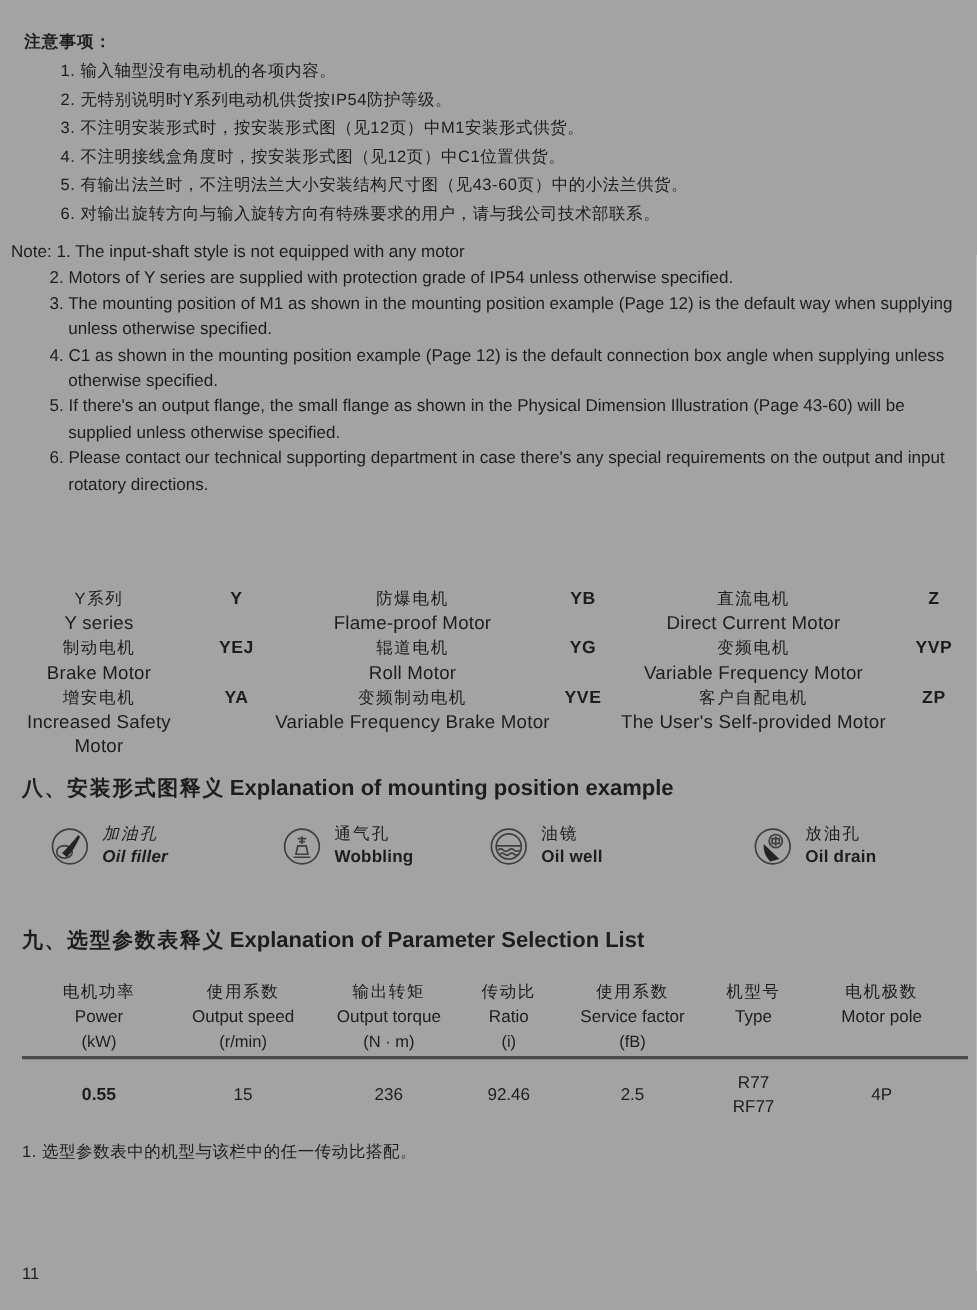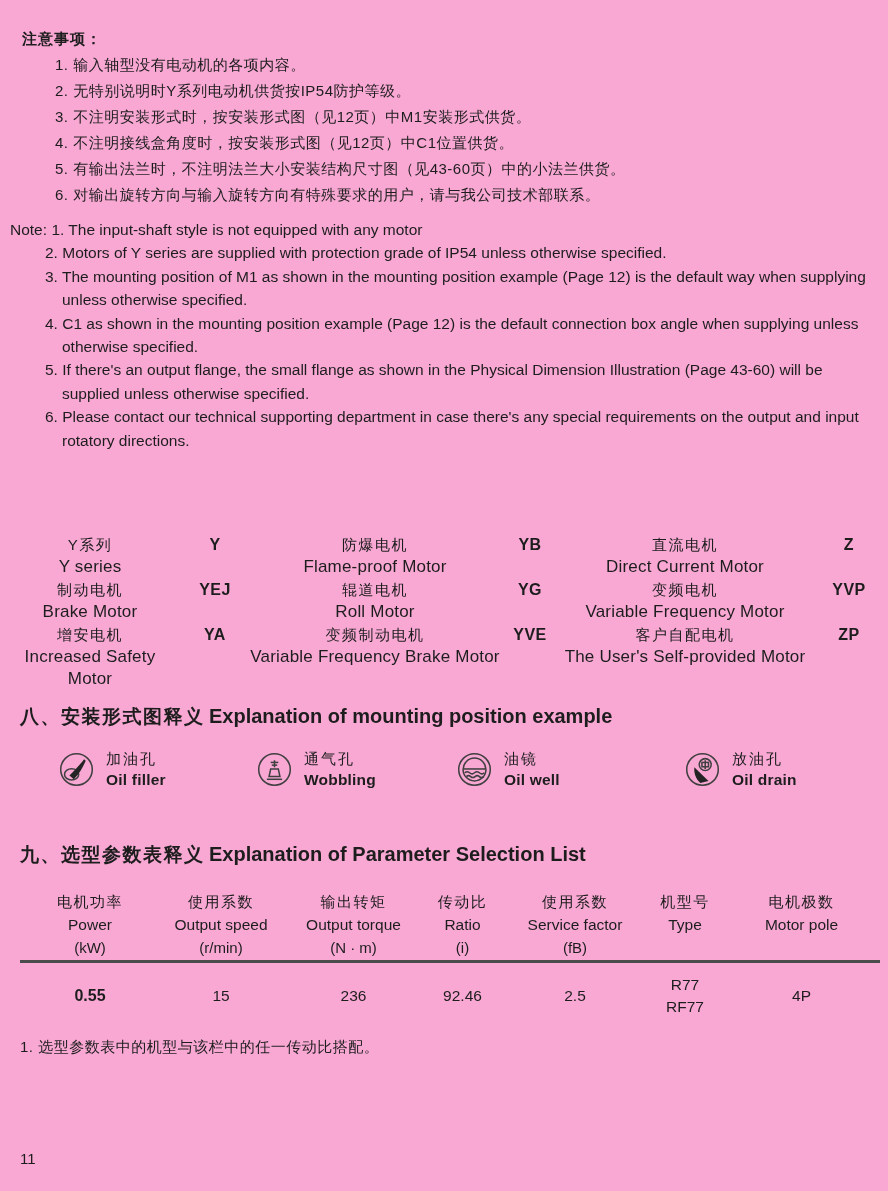--- a/index.html
+++ b/index.html
@@ -1,18 +1,18 @@
 <!DOCTYPE html>
 <html><head>
 <meta charset="utf-8">
 <style>
   html,body { margin:0; padding:0; background:#e8e8e8; }
   .page {
     position:relative; width:888px; height:1191px; margin:0 auto;
-    background:#f9a8d4; color:#1d1d1d;
+    background:#a3a3a3; color:#1d1d1d;
     font-family:"Liberation Sans", sans-serif;
     overflow:hidden;
   }
 
   
   .cn-notes { position:absolute; left:22px; top:26px; font-size:15px; line-height:26px; }
   .cn-notes .title { font-weight:bold; letter-spacing:1px; }
   .cn-notes .item { margin-left:33px; letter-spacing:0.5px; }
 
   
@@ -32,21 +32,21 @@
   .mc-table { position:absolute; left:0; top:534px; width:864px; }
   .mc-row { display:grid; grid-template-columns:180px 70px 250px 60px 250px 78px; margin-bottom:1px; }
   .mc-name { text-align:center; }
   .mc-cn { font-size:15px; line-height:22px; letter-spacing:1.5px; }
   .mc-en { font-size:17px; line-height:22px; letter-spacing:0.2px; }
   .mc-code { text-align:center; font-size:16px; line-height:22px; font-weight:bold; letter-spacing:0.5px; }
 
   
   .mount-items { position:absolute; left:0; top:748px; width:888px; height:64px; }
   .mount-item { position:absolute; display:flex; align-items:center; gap:11px; }
-  .mi-1 { left:58px; }  .mi-2 { left:256px; }  .mi-3 { left:456px; }  .mi-4 { left:684px; }
+  .mi-1 { left:45px;font-style:italic; }  .mi-2 { left:256px; }  .mi-3 { left:444px; }  .mi-4 { left:684px; }
   .mount-icon { width:37px; height:37px; flex:0 0 auto; }
   .mount-label .cn { font-size:15px; line-height:21px; letter-spacing:2px; }
   .mount-label .en { font-size:15.5px; line-height:21px; font-weight:bold; letter-spacing:0.2px; }
 
   
   .param-grid {
     position:absolute; left:25px; width:853px;
     display:grid; grid-template-columns:130px 132px 133px 85px 140px 80px 153px;
   }
   .param-head { top:890px; }

